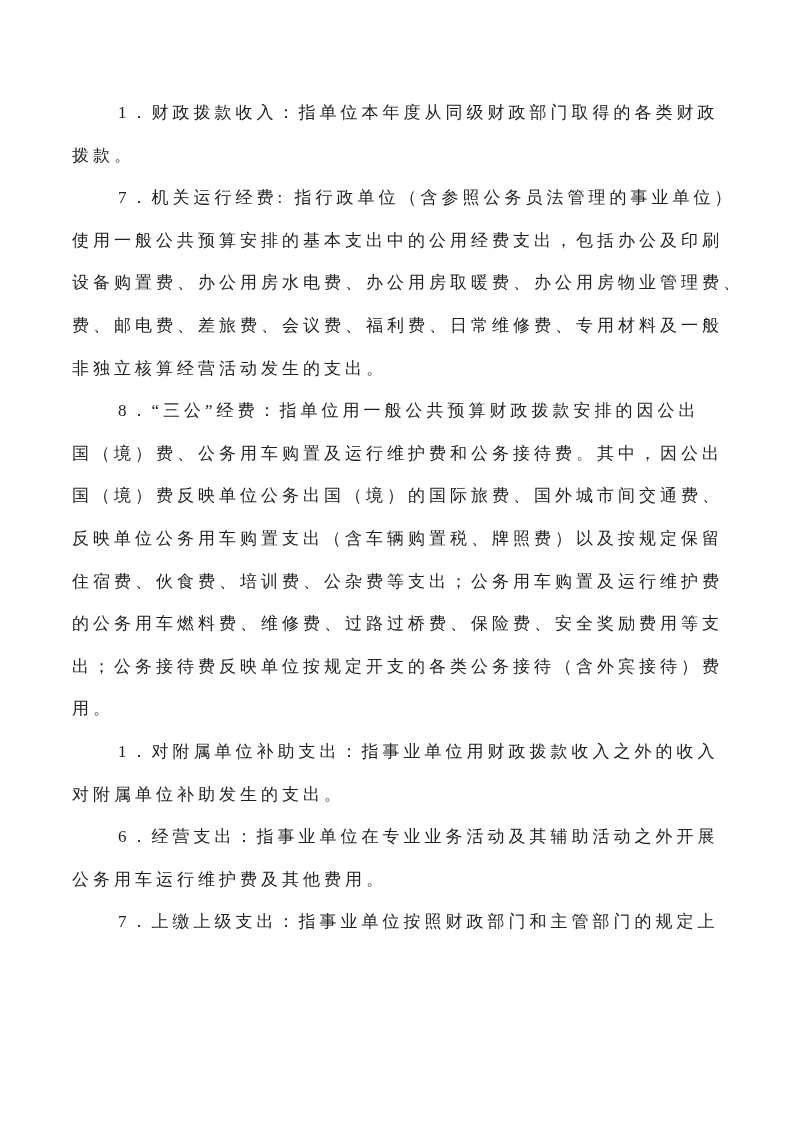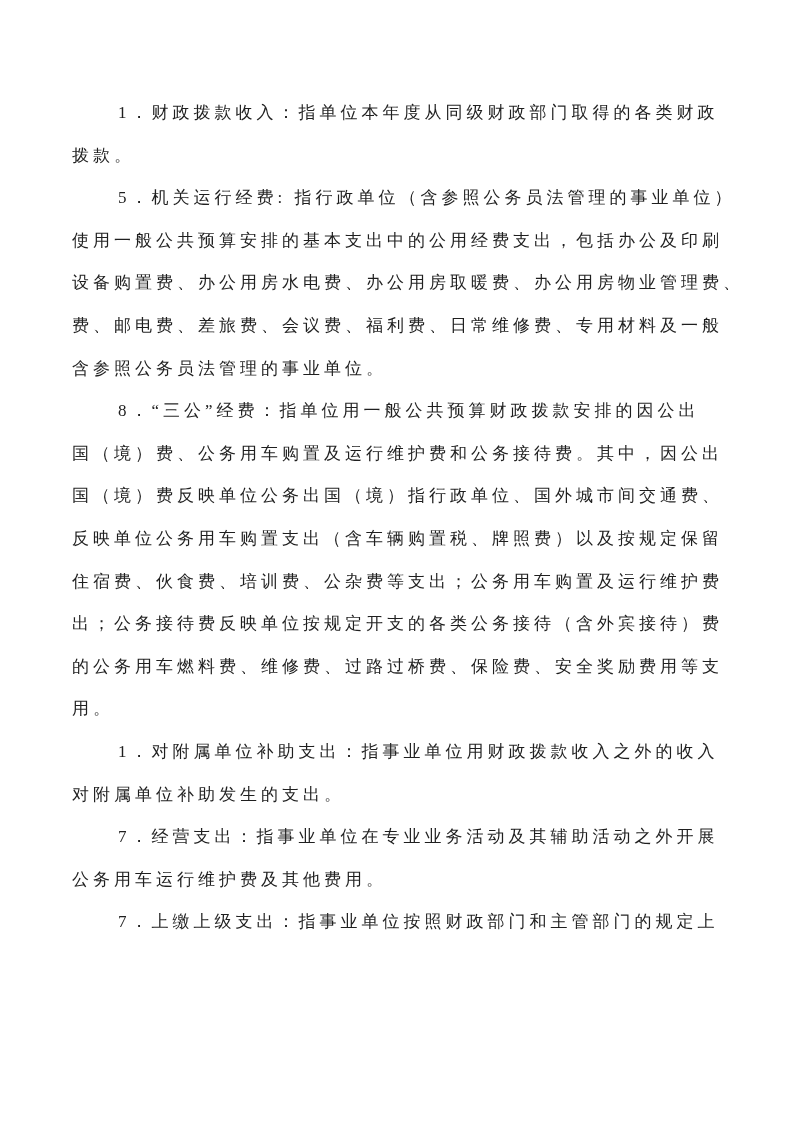--- a/index.html
+++ b/index.html
@@ -51,45 +51,45 @@
 <div class="page">
   <div class="content">
 
     <div class="paragraph">
       <div class="line first">1．财政拨款收入：指单位本年度从同级财政部门取得的各类财政</div>
       <div class="line">拨款。</div>
     </div>
 
 
     <div class="paragraph">
-      <div class="line first">5．机关运行经费: 指行政单位（含参照公务员法管理的事业单位）</div>
+      <div class="line first">7．机关运行经费: 指行政单位（含参照公务员法管理的事业单位）</div>
       <div class="line">使用一般公共预算安排的基本支出中的公用经费支出，包括办公及印刷</div>
       <div class="line">设备购置费、办公用房水电费、办公用房取暖费、办公用房物业管理费、</div>
       <div class="line">费、邮电费、差旅费、会议费、福利费、日常维修费、专用材料及一般</div>
-      <div class="line">含参照公务员法管理的事业单位。</div>
+      <div class="line">非独立核算经营活动发生的支出。</div>
     </div>
 
     <div class="paragraph">
       <div class="line first">8．“三公”经费：指单位用一般公共预算财政拨款安排的因公出</div>
       <div class="line">国（境）费、公务用车购置及运行维护费和公务接待费。其中，因公出</div>
-      <div class="line">国（境）费反映单位公务出国（境）指行政单位、国外城市间交通费、</div>
+      <div class="line">国（境）费反映单位公务出国（境）的国际旅费、国外城市间交通费、</div>
       <div class="line">反映单位公务用车购置支出（含车辆购置税、牌照费）以及按规定保留</div>
       <div class="line">住宿费、伙食费、培训费、公杂费等支出；公务用车购置及运行维护费</div>
+      <div class="line">的公务用车燃料费、维修费、过路过桥费、保险费、安全奖励费用等支</div>
       <div class="line">出；公务接待费反映单位按规定开支的各类公务接待（含外宾接待）费</div>
-      <div class="line">的公务用车燃料费、维修费、过路过桥费、保险费、安全奖励费用等支</div>
       <div class="line">用。</div>
     </div>
 
     <div class="paragraph">
       <div class="line first">1．对附属单位补助支出：指事业单位用财政拨款收入之外的收入</div>
       <div class="line">对附属单位补助发生的支出。</div>
     </div>
 
     <div class="paragraph">
-      <div class="line first">7．经营支出：指事业单位在专业业务活动及其辅助活动之外开展</div>
+      <div class="line first">6．经营支出：指事业单位在专业业务活动及其辅助活动之外开展</div>
       <div class="line">公务用车运行维护费及其他费用。</div>
     </div>
 
     <div class="paragraph">
       <div class="line first">7．上缴上级支出：指事业单位按照财政部门和主管部门的规定上</div>
     </div>
 
   </div>
 
   <div class="page-number">- 18 -</div>

